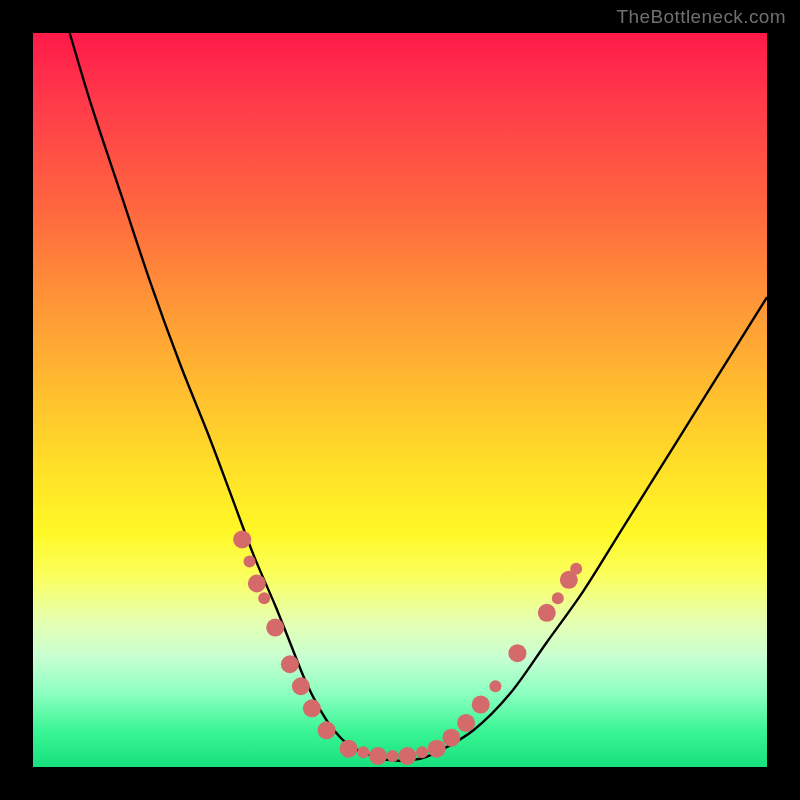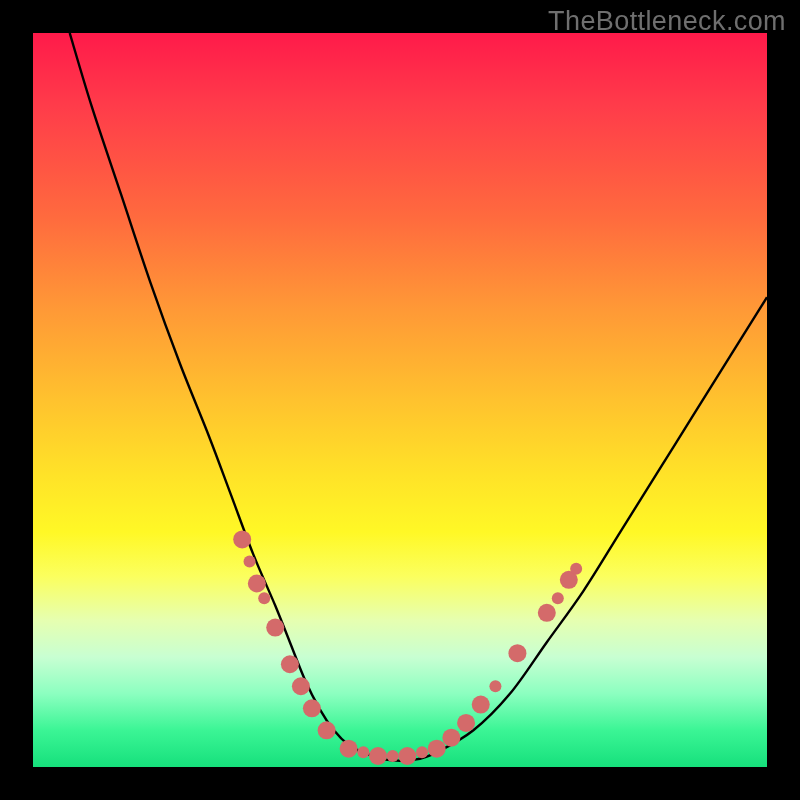--- a/index.html
+++ b/index.html
@@ -39,21 +39,21 @@
       #c8ffd2 85%,
       #8cffc0 90%,
       #3bf595 95%,
       #16e07c 100%);
   }
   .watermark {
     position: absolute;
     top: 6px;
     right: 14px;
     color: #6f6f6f;
-    font-size: 27px;
+    font-size: 19px;
     letter-spacing: 0.4px;
     font-weight: 400;
   }
   svg.overlay {
     position: absolute;
     top: 0;
     left: 0;
   }
 </style>
 </head>

